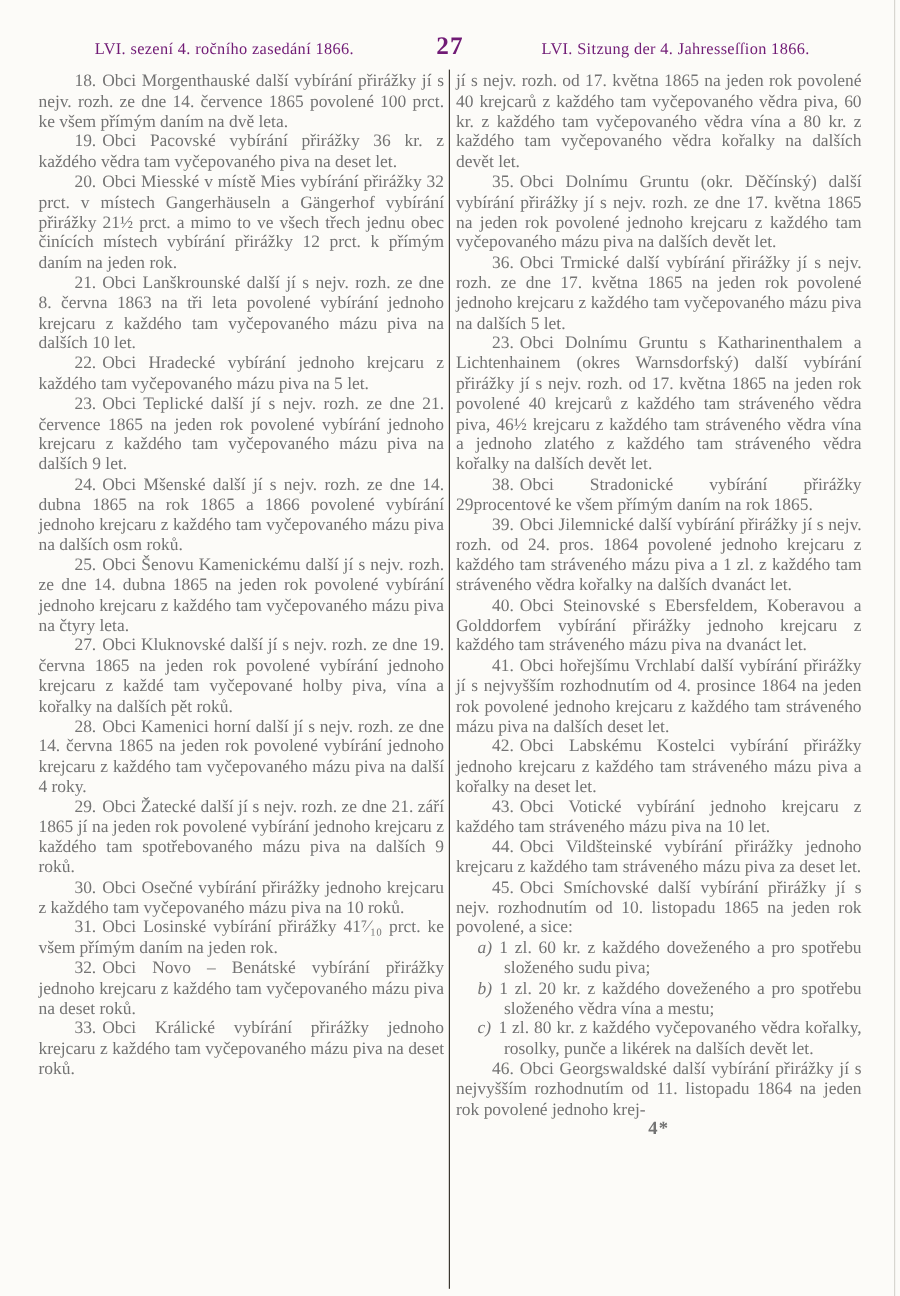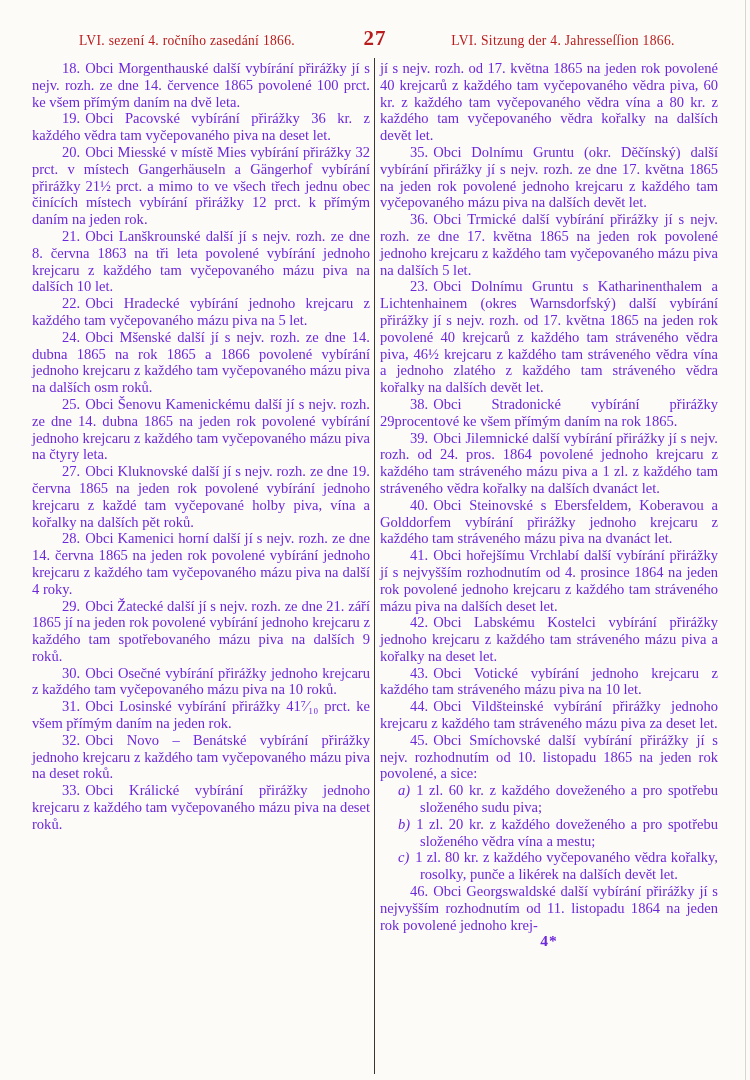--- a/index.html
+++ b/index.html
@@ -21,39 +21,39 @@
     width: 1px; height: 100%;
     background: #d8d6d0;
   }
   .page-header {
     position: absolute;
     top: 26px; left: 28px; right: 28px;
     display: flex;
     align-items: baseline;
     font-size: 13.6px;
     letter-spacing: 0.3px;
-    color: #b91c1c;
+    color: #701a75;
   }
   .hdr-left  { width: 318px; text-align: center; }
   .hdr-num   { width: 58px;  text-align: center; font-size: 21px; font-weight: bold; letter-spacing: 1px; }
   .hdr-right { width: 318px; text-align: center; font-weight: 500; }
   .divider {
     position: absolute;
     left: 374px; top: 58px; bottom: 6px;
     width: 1px;
     background: #3a362f;
   }
   .col {
     position: absolute;
     top: 60px;
     width: 338px;
     font-size: 14.55px;
     line-height: 16.8px;
     text-align: justify;
-    color: #6d28d9;
+    color: #737373;
   }
   .col-left  { left: 32px;  }
   .col-right { left: 380px; }
   .col p { margin: 0; text-indent: 30px; }
   .col p.cont { text-indent: 0; }
   .pnum { margin-right: 5px; }
   .sub {
     margin: 0;
     padding-left: 40px;
     text-indent: -22px !important;
@@ -81,20 +81,21 @@
   </div>
 
   <div class="divider"></div>
 
   <div class="col col-left">
     <p><span class="pnum">18.</span><span>Obci Morgenthauské další vybírání přirážky jí s nejv. rozh. ze dne 14. července 1865 povolené 100 prct. ke všem přímým daním na dvě leta.</span></p>
     <p><span class="pnum">19.</span><span>Obci Pacovské vybírání přirážky 36 kr. z každého vědra tam vyčepovaného piva na deset let.</span></p>
     <p><span class="pnum">20.</span><span>Obci Miesské v místě Mies vybírání přirážky 32 prct. v místech Gangerhäuseln a Gängerhof vybírání přirážky 21½ prct. a mimo to ve všech třech jednu obec činících místech vybírání přirážky 12 prct. k přímým daním na jeden rok.</span></p>
     <p><span class="pnum">21.</span><span>Obci Lanškrounské další jí s nejv. rozh. ze dne 8. června 1863 na tři leta povolené vybírání jednoho krejcaru z každého tam vyčepovaného mázu piva na dalších 10 let.</span></p>
     <p><span class="pnum">22.</span><span>Obci Hradecké vybírání jednoho krejcaru z každého tam vyčepovaného mázu piva na 5 let.</span></p>
+    <p><span class="pnum">23.</span><span>Obci Teplické další jí s nejv. rozh. ze dne 21. července 1865 na jeden rok povolené vybírání jednoho krejcaru z každého tam vyčepovaného mázu piva na dalších 9 let.</span></p>
     <p><span class="pnum">24.</span><span>Obci Mšenské další jí s nejv. rozh. ze dne 14. dubna 1865 na rok 1865 a 1866 povolené vybírání jednoho krejcaru z každého tam vyčepovaného mázu piva na dalších osm roků.</span></p>
     <p><span class="pnum">25.</span><span>Obci Šenovu Kamenickému další jí s nejv. rozh. ze dne 14. dubna 1865 na jeden rok povolené vybírání jednoho krejcaru z každého tam vyčepovaného mázu piva na čtyry leta.</span></p>
     <p><span class="pnum">27.</span><span>Obci Kluknovské další jí s nejv. rozh. ze dne 19. června 1865 na jeden rok povolené vybírání jednoho krejcaru z každé tam vyčepované holby piva, vína a kořalky na dalších pět roků.</span></p>
     <p><span class="pnum">28.</span><span>Obci Kamenici horní další jí s nejv. rozh. ze dne 14. června 1865 na jeden rok povolené vybírání jednoho krejcaru z každého tam vyčepovaného mázu piva na další 4 roky.</span></p>
     <p><span class="pnum">29.</span><span>Obci Žatecké další jí s nejv. rozh. ze dne 21. září 1865 jí na jeden rok povolené vybírání jednoho krejcaru z každého tam spotřebovaného mázu piva na dalších 9 roků.</span></p>
     <p><span class="pnum">30.</span><span>Obci Osečné vybírání přirážky jednoho krejcaru z každého tam vyčepovaného mázu piva na 10 roků.</span></p>
     <p><span class="pnum">31.</span><span>Obci Losinské vybírání přirážky 41⁷⁄₁₀ prct. ke všem přímým daním na jeden rok.</span></p>
     <p><span class="pnum">32.</span><span>Obci Novo – Benátské vybírání přirážky jednoho krejcaru z každého tam vyčepovaného mázu piva na deset roků.</span></p>
     <p><span class="pnum">33.</span><span>Obci Králické vybírání přirážky jednoho krejcaru z každého tam vyčepovaného mázu piva na deset roků.</span></p>
   </div>

